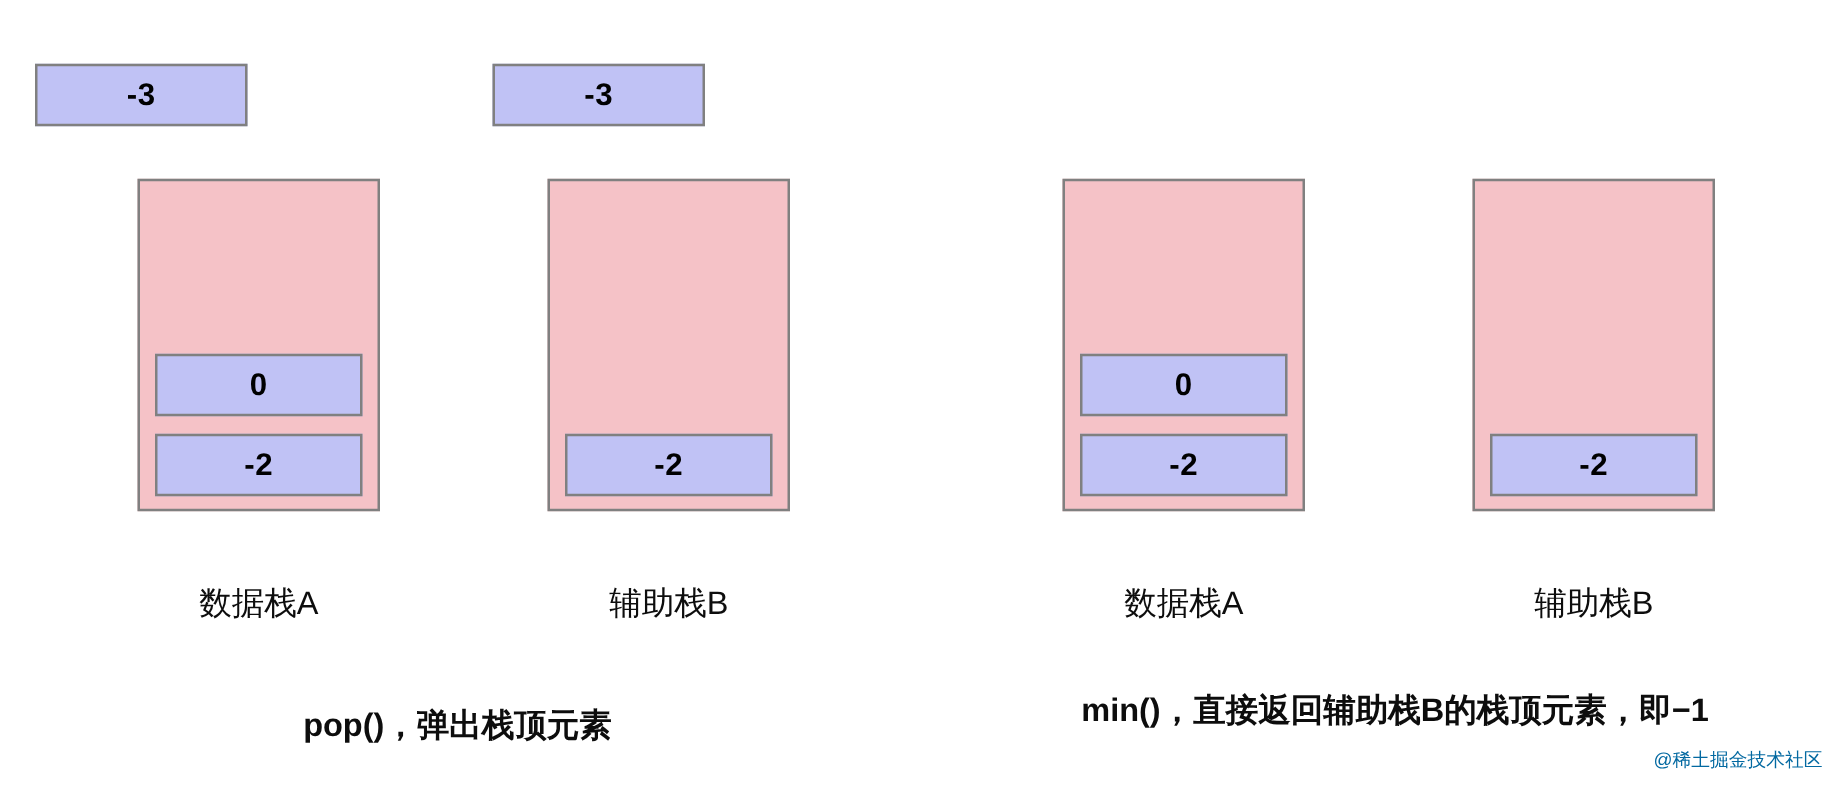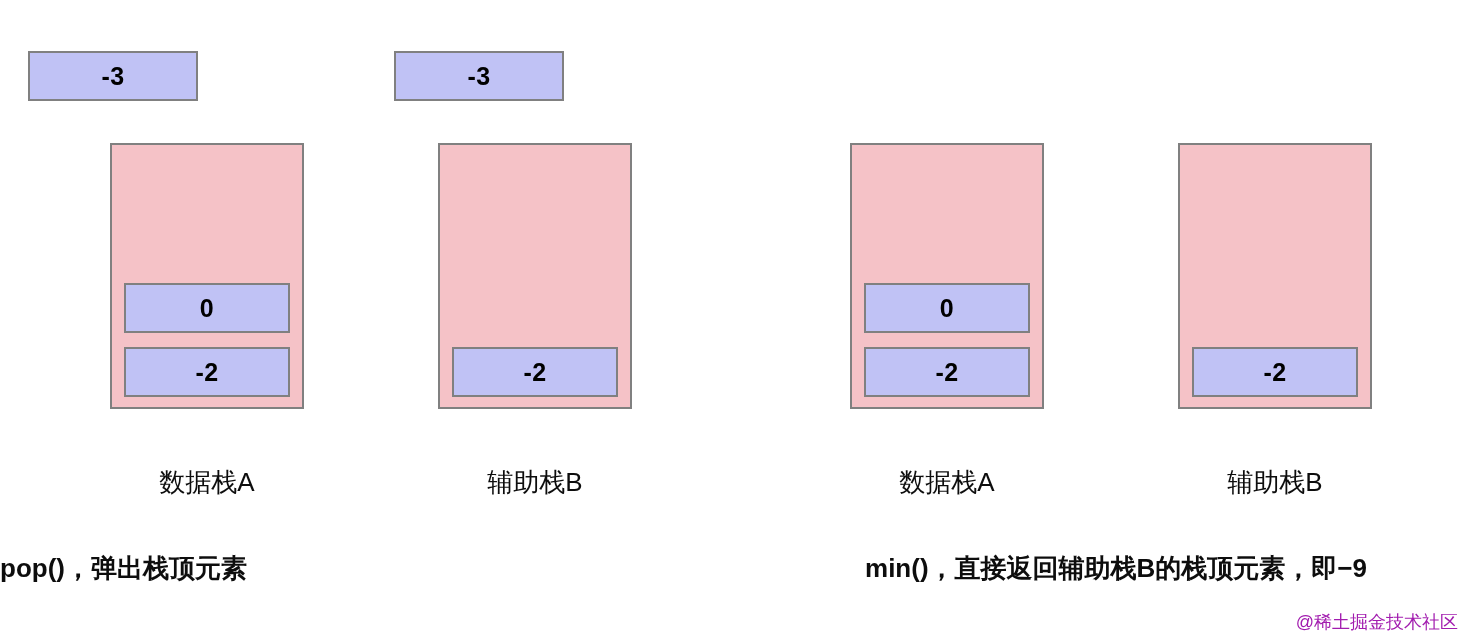--- a/index.html
+++ b/index.html
@@ -99,30 +99,30 @@
   
   .caption {
     position: absolute;
     top: 568px;
     font-size: 26px;
     font-weight: bold;
     color: #0d0d0d;
     white-space: nowrap;
     transform: translateY(-50%);
   }
-  #caption-pop { left: 0;   width: 700px; text-align: left; }
+  #caption-pop { left: 16px;   width: 700px; text-align: center; margin-top: 12px; }
   #caption-min { left: 760px; width: 712px; text-align: center; }
 
   
   .watermark {
     position: absolute;
     right: 14px;
-    bottom: 8px;
-    font-size: 18px;
-    color: #a21caf;
+    bottom: 24px;
+    font-size: 15px;
+    color: #0369a1;
     white-space: nowrap;
   }
 </style>
 </head>
 <body>
 
 <div class="canvas">
 
   <div class="panel" id="panel-pop">
 
@@ -169,17 +169,17 @@
           <div class="stack-cell">-2</div>
         </div>
       </div>
       <div class="stack-label">辅助栈B</div>
     </div>
 
   </div>
 
   <div class="caption" id="caption-pop">pop()，弹出栈顶元素</div>
 
-  <div class="caption" id="caption-min">min()，直接返回辅助栈B的栈顶元素，即−9</div>
+  <div class="caption" id="caption-min">min()，直接返回辅助栈B的栈顶元素，即−1</div>
 
   <div class="watermark">@稀土掘金技术社区</div>
 
 </div>
 
 </body></html>

